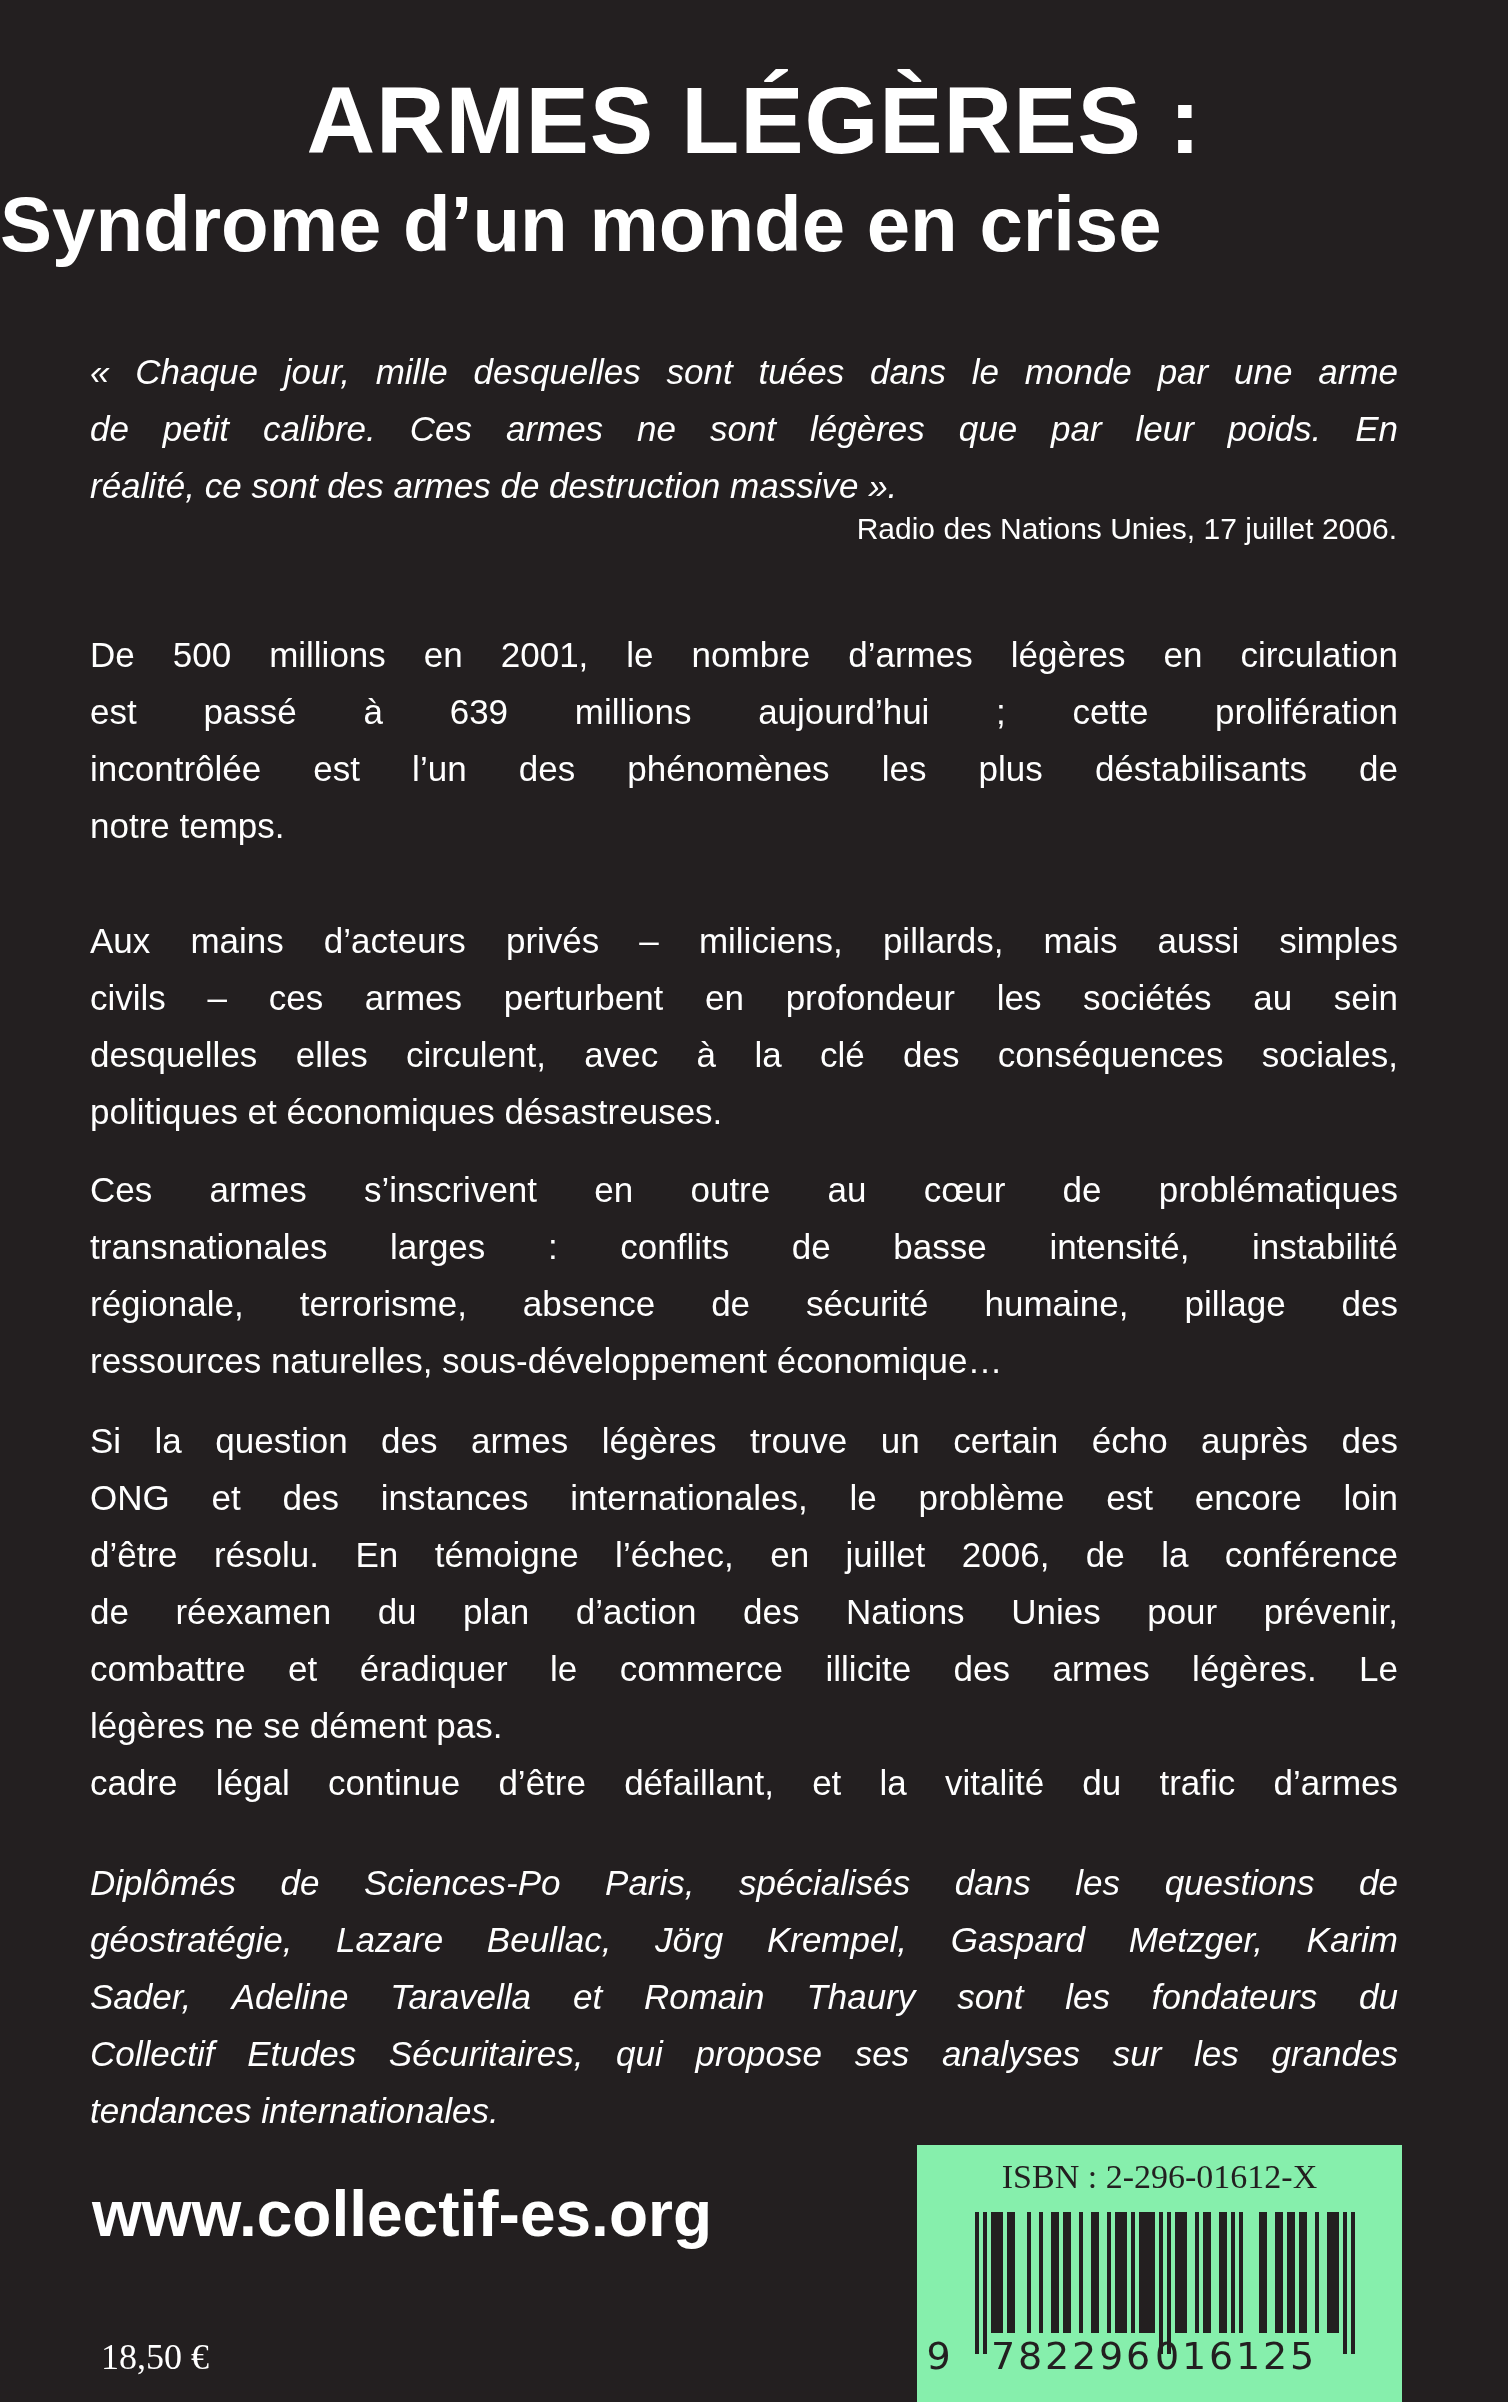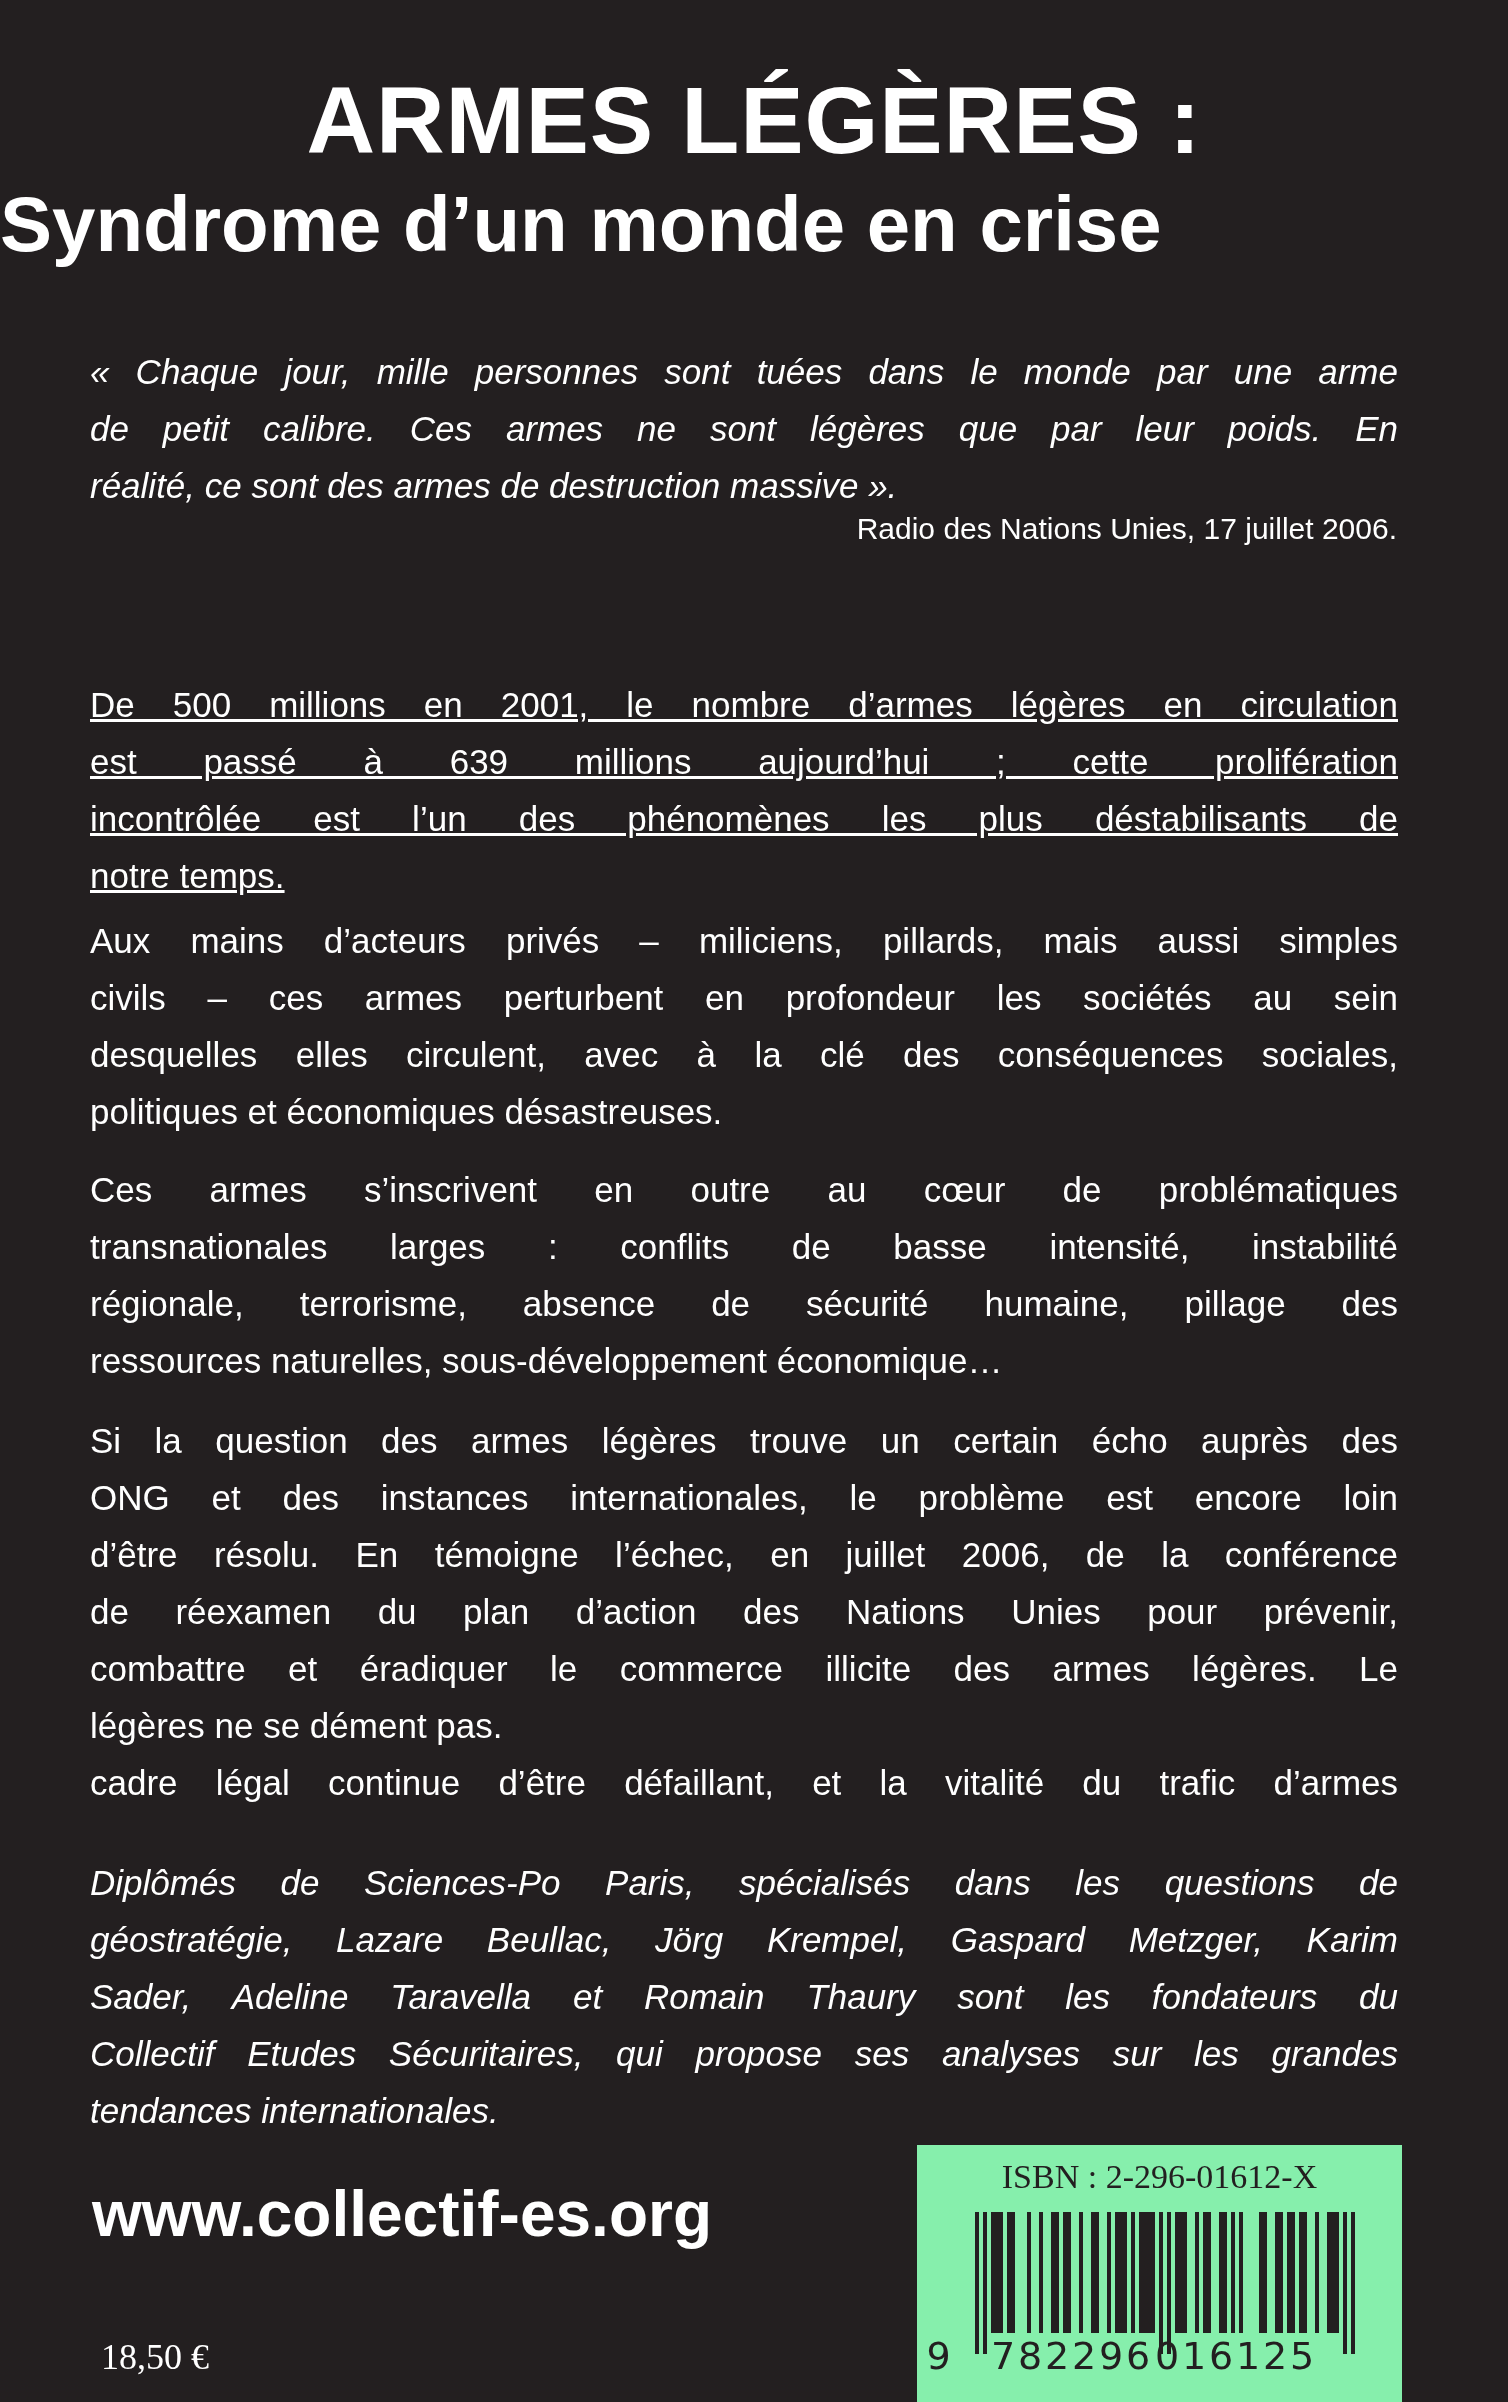--- a/index.html
+++ b/index.html
@@ -65,27 +65,27 @@
   .d-left { left: 74px; }
   .d-right { left: 238px; }
 </style>
 </head>
 <body>
 
 <div class="title1">ARMES LÉGÈRES :</div>
 <div class="title2">Syndrome d’un monde en crise</div>
 
 <div class="block italic" style="top:343px;">
-  <span class="line">« Chaque jour, mille personnes sont tuées dans le monde par une arme</span>
+  <span class="line">« Chaque jour, mille desquelles sont tuées dans le monde par une arme</span>
   <span class="line">de petit calibre. Ces armes ne sont légères que par leur poids. En</span>
   <span class="line last">réalité, ce sont des armes de destruction massive ».</span>
 </div>
 <div class="attribution">Radio des Nations Unies, 17 juillet 2006.</div>
 
-<div class="block" style="top:676px;text-decoration:underline;">
+<div class="block" style="top:626px;">
   <span class="line">De 500 millions en 2001, le nombre d’armes légères en circulation</span>
   <span class="line">est passé à 639 millions aujourd’hui ; cette prolifération</span>
   <span class="line">incontrôlée est l’un des phénomènes les plus déstabilisants de</span>
   <span class="line last">notre temps.</span>
 </div>
 
 <div class="block" style="top:912px;">
   <span class="line">Aux mains d’acteurs privés – miliciens, pillards, mais aussi simples</span>
   <span class="line">civils – ces armes perturbent en profondeur les sociétés au sein</span>
   <span class="line">desquelles elles circulent, avec à la clé des conséquences sociales,</span>

